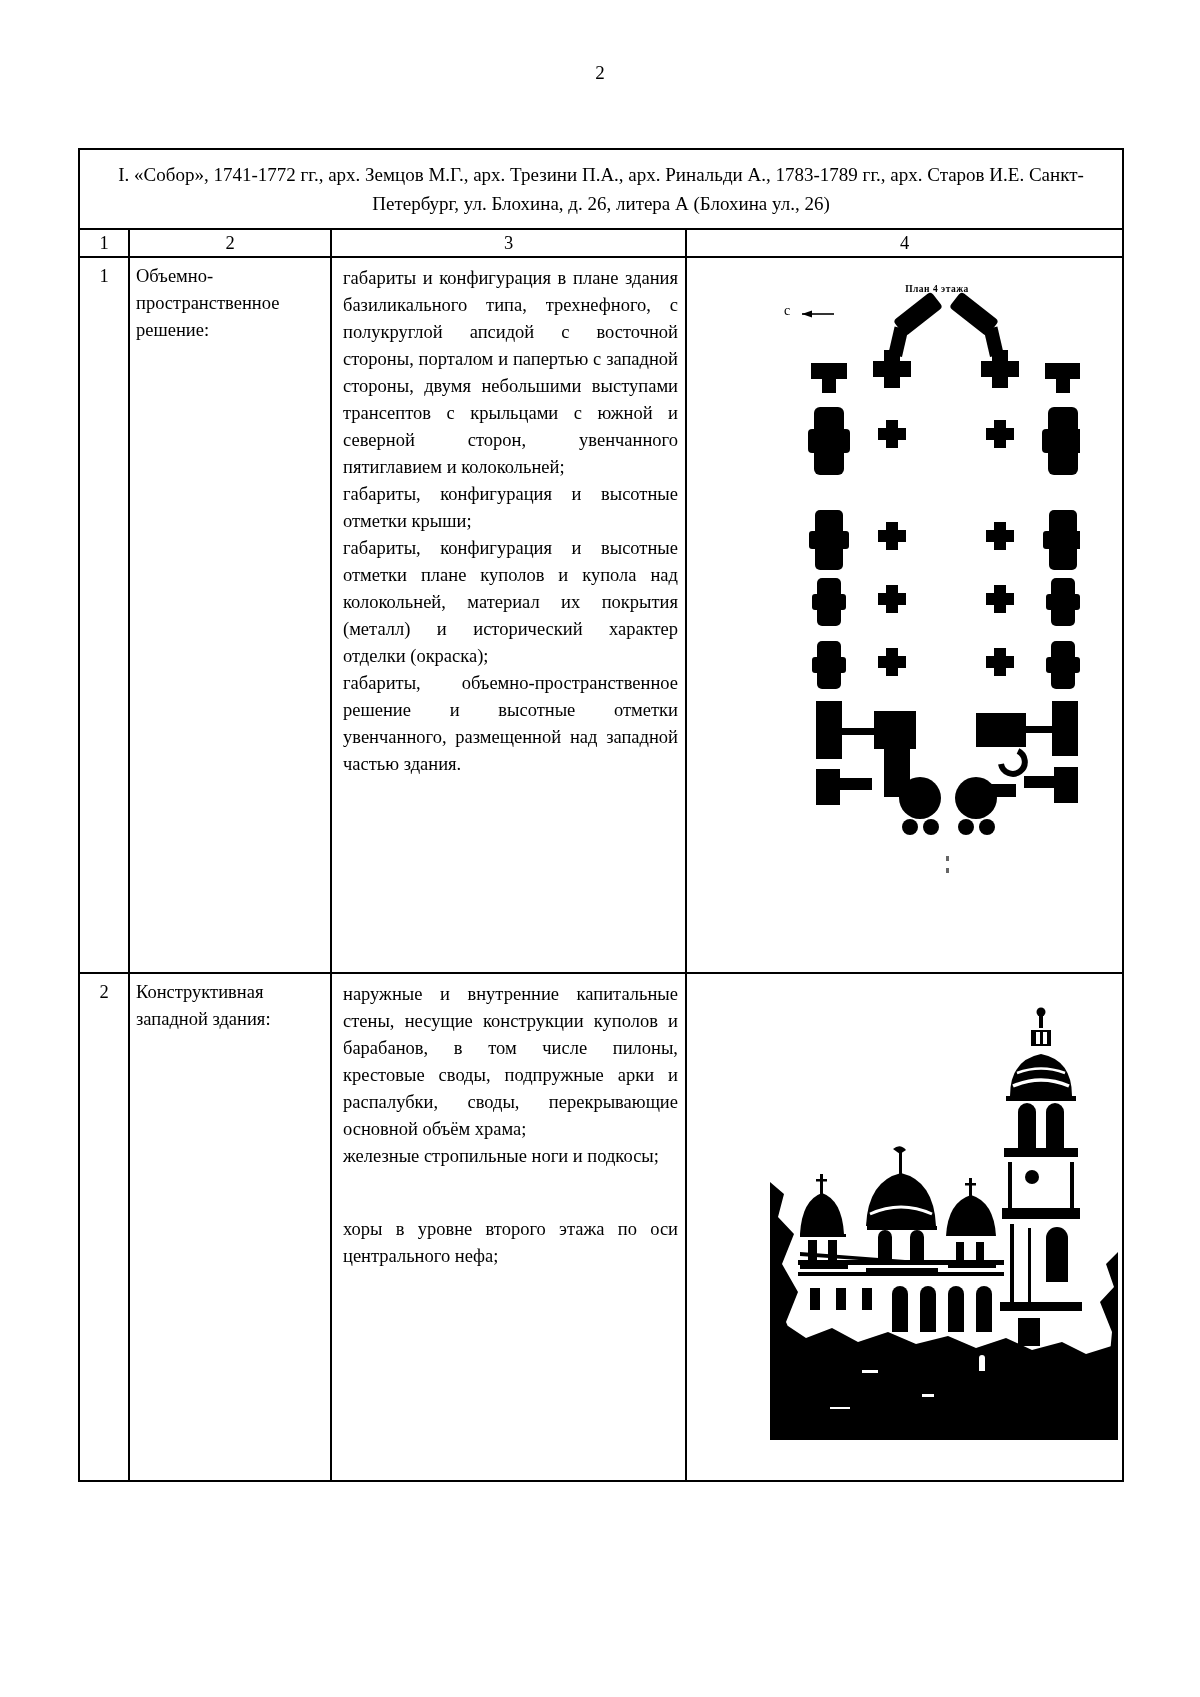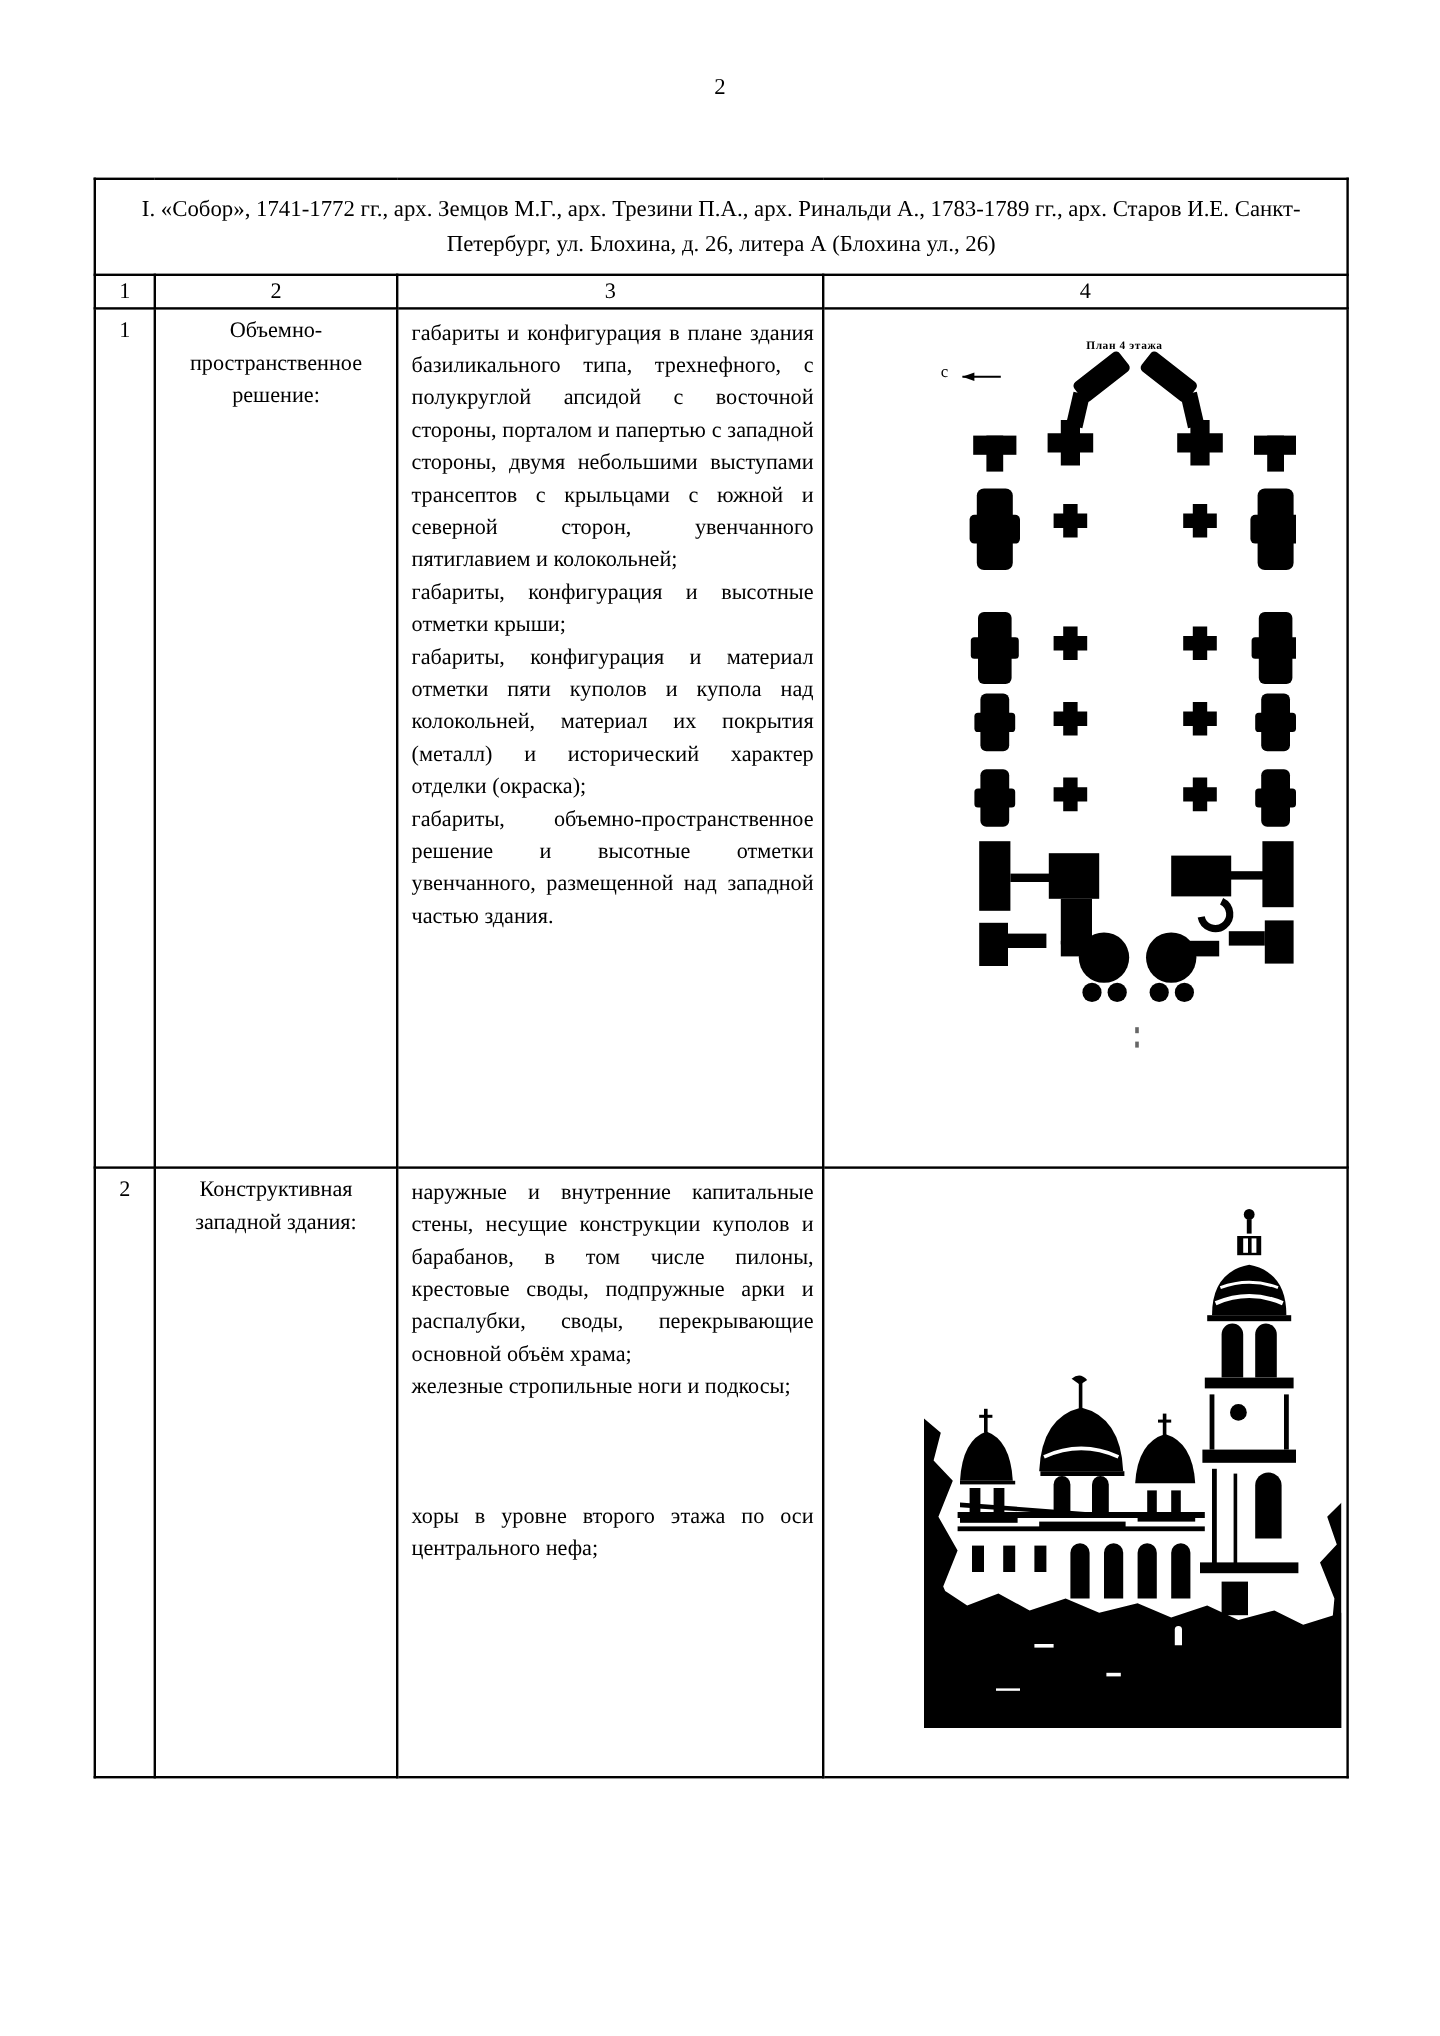--- a/index.html
+++ b/index.html
@@ -15,24 +15,24 @@
     position:absolute; left:78px; top:148px; width:1044px;
     border-collapse:collapse; table-layout:fixed;
   }
   .doc-table td { border:2px solid #000; vertical-align:top; font-size:18.5px; line-height:27px; }
 
   td.title-cell { height:80px; text-align:center; vertical-align:middle; padding:6px 34px; font-size:19px; line-height:29px; }
   td.hdr       { height:80px; text-align:center; vertical-align:middle; padding:4px 6px; line-height:26px; }
   td.colnum    { height:28px; text-align:center; vertical-align:middle; padding:0; line-height:22px; }
 
   td.cell-num { text-align:center; padding-top:5px; }
-  td.cell-cat { text-align:center; padding:5px 6px 0 6px; }
+  td.cell-cat { padding:5px 6px 0 6px; }
   td.cell-text { padding:7px 7px 6px 11px; }
   .cell-text p { text-align:justify; margin:0; }
-  .cell-text p.gap-top { margin-top:81px; }
+  .cell-text p.gap-top { margin-top:46px; }
 
   td.photo-cell { padding:0; }
   .rel { position:relative; width:100%; }
   .rel1 { height:712px; }
   .rel2 { height:504px; }
 
   .plan-wrap { position:absolute; left:93px; top:6px; width:300px; height:625px; }
   .plan-svg  { position:absolute; left:0; top:0; width:300px; height:620px; }
   .plan-label {
     position:absolute; top:12px; left:157px; transform:translateX(-50%);
@@ -70,21 +70,21 @@
       <td class="colnum">3</td>
       <td class="colnum">4</td>
     </tr>
 
     <tr>
       <td class="cell-num" style="height:716px">1</td>
       <td class="cell-cat">Объемно-пространственное решение:</td>
       <td class="cell-text">
         <p>габариты и конфигурация в плане здания базиликального типа, трехнефного, с полукруглой апсидой с восточной стороны, порталом и папертью с западной стороны, двумя небольшими выступами трансептов с крыльцами с южной и северной сторон, увенчанного пятиглавием и колокольней;</p>
         <p>габариты, конфигурация и высотные отметки крыши;</p>
-        <p>габариты, конфигурация и материал отметки пяти куполов и купола над колокольней, материал их покрытия (металл) и исторический характер отделки (окраска);</p>
+        <p>габариты, конфигурация и высотные отметки плане куполов и купола над колокольней, материал их покрытия (металл) и исторический характер отделки (окраска);</p>
         <p>габариты, объемно-пространственное решение и высотные отметки увенчанного, размещенной над западной частью здания.</p>
       </td>
       <td class="photo-cell">
         <div class="rel rel1">
           <div class="plan-wrap">
             <svg class="plan-svg" viewBox="0 0 300 620" xmlns="http://www.w3.org/2000/svg" fill="#000">
               <defs>
                 <g id="pS">
                       <path d="M-14,-6 h8 v-8 h12 v8 h8 v12 h-8 v8 h-12 v-8 h-8 z"></path>
                     </g>

